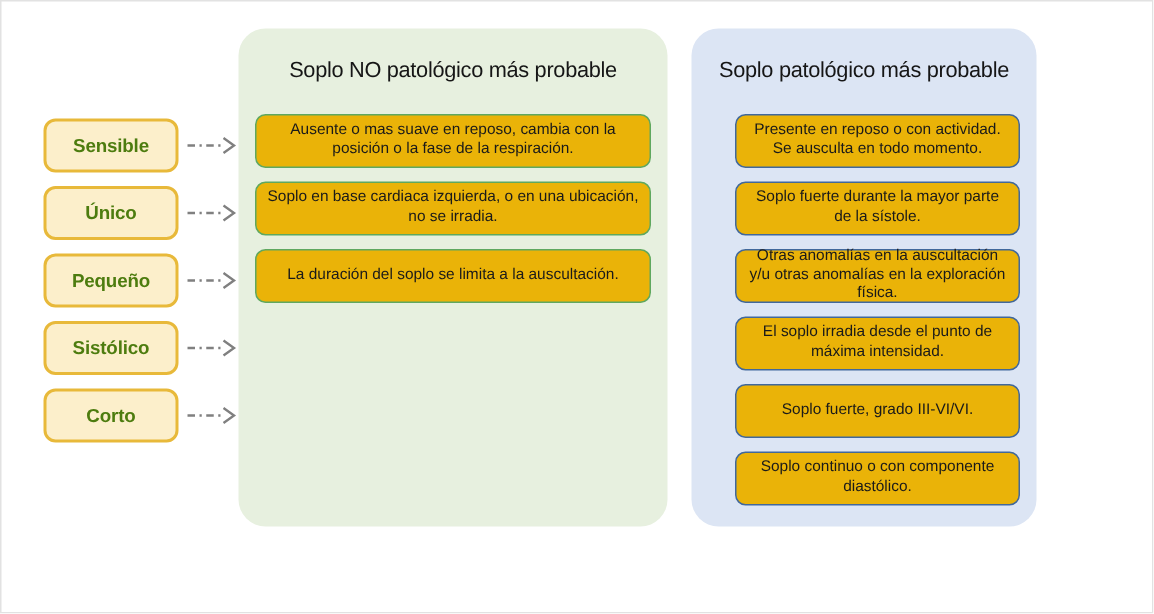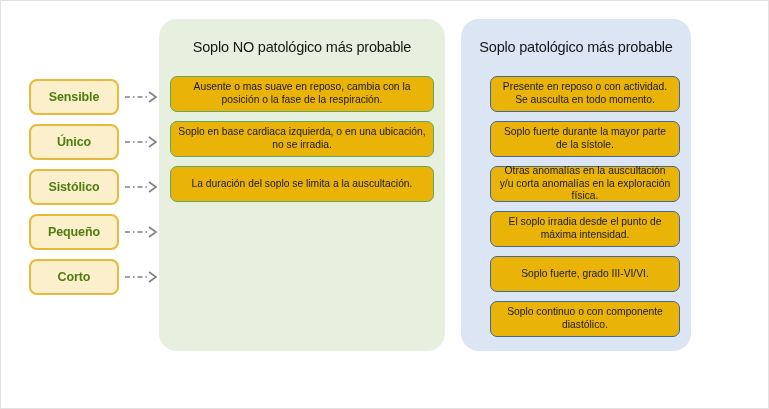--- a/index.html
+++ b/index.html
@@ -142,33 +142,33 @@
       <div class="connector">
         <svg width="40" height="14" viewBox="0 0 40 14">
           <line x1="2" y1="7" x2="26" y2="7" stroke="#808080" stroke-width="1.6" stroke-dasharray="5,3,1.5,3"></line>
           <polyline points="26,2 33,7 26,12" fill="none" stroke="#808080" stroke-width="1.6"></polyline>
         </svg>
       </div>
     </div>
 
     <div class="feature-row">
       <div class="feature-chip">
+        <span>Pequeño</span>
+      </div>
+      <div class="connector">
+        <svg width="40" height="14" viewBox="0 0 40 14">
+          <line x1="2" y1="7" x2="26" y2="7" stroke="#808080" stroke-width="1.6" stroke-dasharray="5,3,1.5,3"></line>
+          <polyline points="26,2 33,7 26,12" fill="none" stroke="#808080" stroke-width="1.6"></polyline>
+        </svg>
+      </div>
+    </div>
+
+    <div class="feature-row">
+      <div class="feature-chip">
         <span>Sistólico</span>
-      </div>
-      <div class="connector">
-        <svg width="40" height="14" viewBox="0 0 40 14">
-          <line x1="2" y1="7" x2="26" y2="7" stroke="#808080" stroke-width="1.6" stroke-dasharray="5,3,1.5,3"></line>
-          <polyline points="26,2 33,7 26,12" fill="none" stroke="#808080" stroke-width="1.6"></polyline>
-        </svg>
-      </div>
-    </div>
-
-    <div class="feature-row">
-      <div class="feature-chip">
-        <span>Pequeño</span>
       </div>
       <div class="connector">
         <svg width="40" height="14" viewBox="0 0 40 14">
           <line x1="2" y1="7" x2="26" y2="7" stroke="#808080" stroke-width="1.6" stroke-dasharray="5,3,1.5,3"></line>
           <polyline points="26,2 33,7 26,12" fill="none" stroke="#808080" stroke-width="1.6"></polyline>
         </svg>
       </div>
     </div>
 
     <div class="feature-row">
@@ -192,20 +192,20 @@
       <div class="item">Soplo en base cardiaca izquierda, o en una ubicación, no se irradia.</div>
       <div class="item">La duración del soplo se limita a la auscultación.</div>
     </div>
   </div>
 
   <div class="panel" id="panel-pathologic">
     <div class="panel-title">Soplo patológico más probable</div>
     <div class="panel-list">
       <div class="item">Presente en reposo o con actividad. Se ausculta en todo momento.</div>
       <div class="item">Soplo fuerte durante la mayor parte de la sístole.</div>
-      <div class="item">Otras anomalías en la auscultación y/u corta anomalías en la exploración física.</div>
+      <div class="item">Otras anomalías en la auscultación y/u otras anomalías en la exploración física.</div>
       <div class="item">El soplo irradia desde el punto de máxima intensidad.</div>
       <div class="item">Soplo fuerte, grado III-VI/VI.</div>
       <div class="item">Soplo continuo o con componente diastólico.</div>
     </div>
   </div>
 
 </div>
 
 </body></html>

